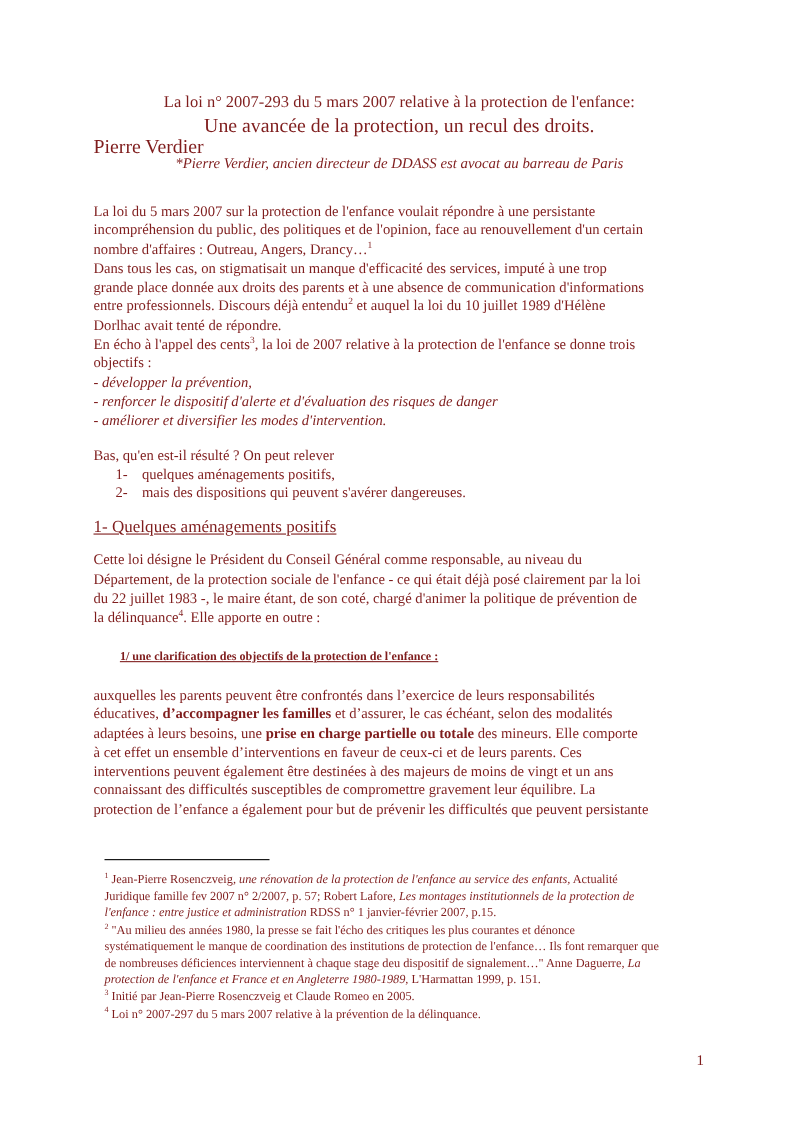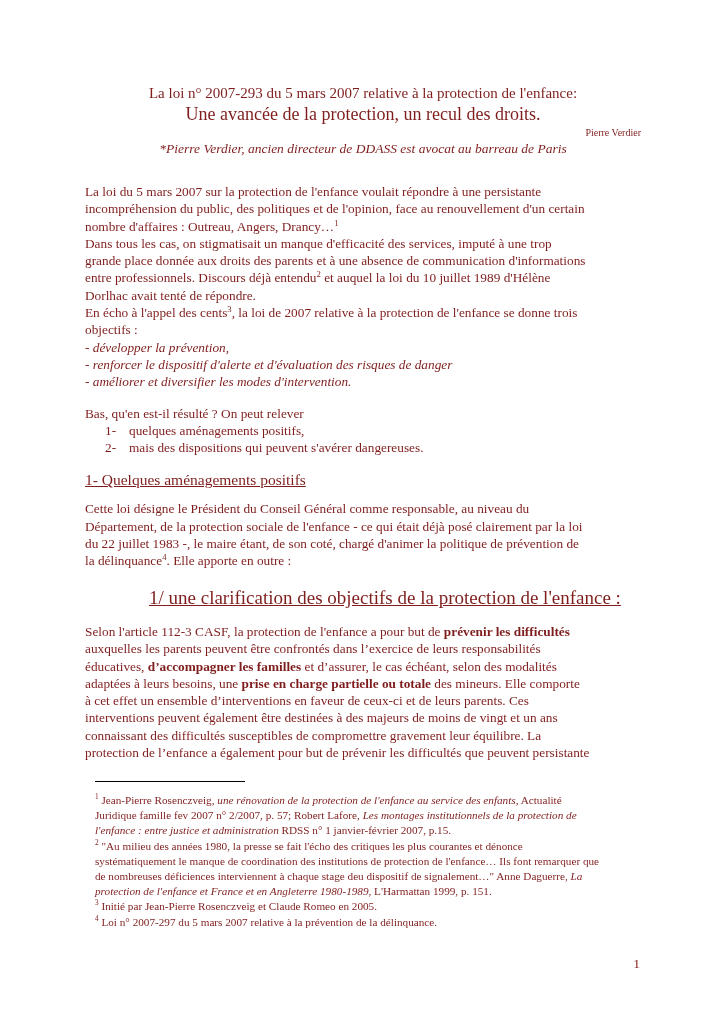--- a/index.html
+++ b/index.html
@@ -6,33 +6,33 @@
   .page{
     position:relative;
     width:724px;height:1024px;
     background:#ffffff;color:#7f1d1d;
     font-family:"Liberation Serif","DejaVu Serif",serif;
     overflow:hidden;
   }
   .content{position:absolute;left:85px;top:84px;width:556px;}
   .title1{font-size:15px;line-height:19px;text-align:center;}
   .title2{font-size:18px;line-height:22px;text-align:center;}
-  .author{font-size:10px;line-height:16px;text-align:right;}
+  .author{font-size:18px;line-height:16px;text-align:left;}
   .author-note{font-size:13.5px;line-height:16px;text-align:center;font-style:italic;}
   .para{font-size:13.3px;}
   .para .line{line-height:17.3px;height:17.3px;white-space:nowrap;}
   .p1{margin-top:26px;}
   .objectives{font-style:italic;}
   .p4{margin-top:14px;}
   .list-item{font-size:13.3px;line-height:17.3px;height:17.3px;padding-left:20px;white-space:nowrap;}
   .list-item .num{display:inline-block;min-width:24px;}
   .h1{margin-top:14px;font-size:15.5px;line-height:20px;text-decoration:underline;}
   .p5{margin-top:10px;}
-  .h2{margin-top:19px;margin-left:64px;font-size:19px;line-height:17.3px;
-      font-weight:normal;text-decoration:underline;white-space:nowrap;}
+  .h2{margin-top:19px;margin-left:24px;font-size:11px;line-height:17.3px;
+      font-weight:bold;text-decoration:underline;white-space:nowrap;}
   .p6{margin-top:17px;}
   .b{font-weight:bold;}
   .i{font-style:italic;}
   sup{font-size:0.65em;vertical-align:super;line-height:0;}
   .footer{position:absolute;left:95px;top:781px;width:570px;}
   .fn-sep{width:150px;border-top:1px solid #000;height:0;margin-bottom:11px;}
   .footnote{font-size:11.2px;}
   .footnote .line{line-height:15.2px;height:15.2px;white-space:nowrap;}
   .page-number{position:absolute;right:84px;top:956px;font-size:13.5px;line-height:16px;}
 </style>
@@ -84,21 +84,20 @@
     <div class="para p5">
         <div class="line"><span>Cette loi désigne le Président du Conseil Général comme responsable, au niveau du</span></div>
         <div class="line"><span>Département, de la protection sociale de l'enfance - ce qui était déjà posé clairement par la loi</span></div>
         <div class="line"><span>du 22 juillet 1983 -, le maire étant, de son coté, chargé d'animer la politique de prévention de</span></div>
         <div class="line"><span>la délinquance</span><sup>4</sup><span>. Elle apporte en outre :</span></div>
       </div>
 
     <div class="h2">1/ une clarification des objectifs de la protection de l'enfance :</div>
 
     <div class="para p6">
-        <div class="line"><span>Selon l'article 112-3 CASF, la protection de l'enfance a pour but de </span><span class="b">prévenir les difficultés</span></div>
         <div class="line"><span>auxquelles les parents peuvent être confrontés dans l’exercice de leurs responsabilités</span></div>
         <div class="line"><span>éducatives, </span><span class="b">d’accompagner les familles</span><span> et d’assurer, le cas échéant, selon des modalités</span></div>
         <div class="line"><span>adaptées à leurs besoins, une </span><span class="b">prise en charge partielle ou totale</span><span> des mineurs. Elle comporte</span></div>
         <div class="line"><span>à cet effet un ensemble d’interventions en faveur de ceux-ci et de leurs parents. Ces</span></div>
         <div class="line"><span>interventions peuvent également être destinées à des majeurs de moins de vingt et un ans</span></div>
         <div class="line"><span>connaissant des difficultés susceptibles de compromettre gravement leur équilibre. La</span></div>
         <div class="line"><span>protection de l’enfance a également pour but de prévenir les difficultés que peuvent persistante</span></div>
       </div>
   </div>
 

